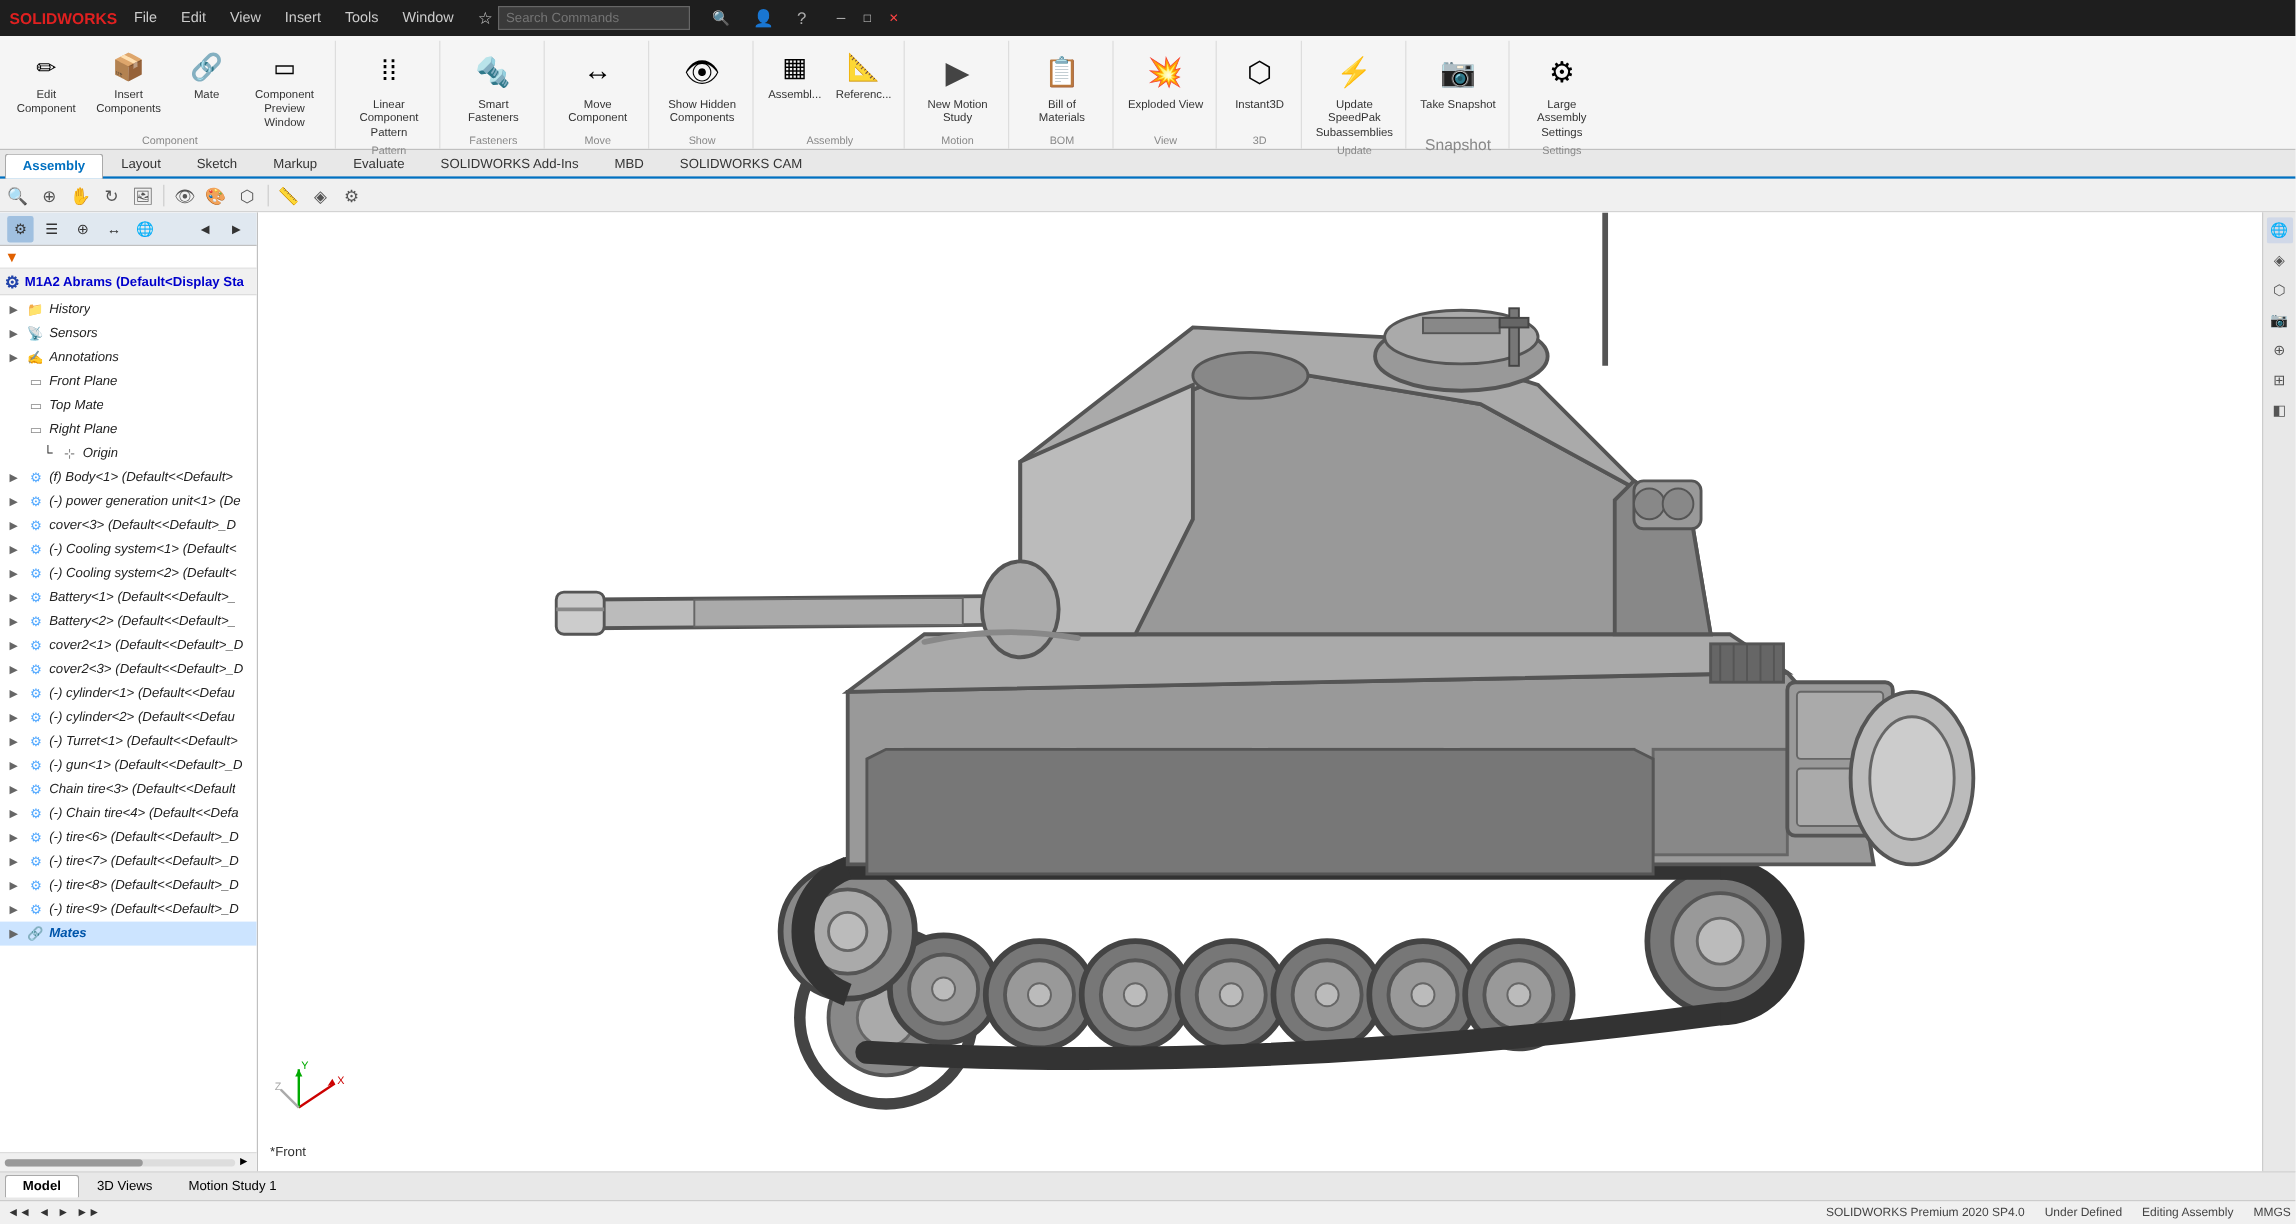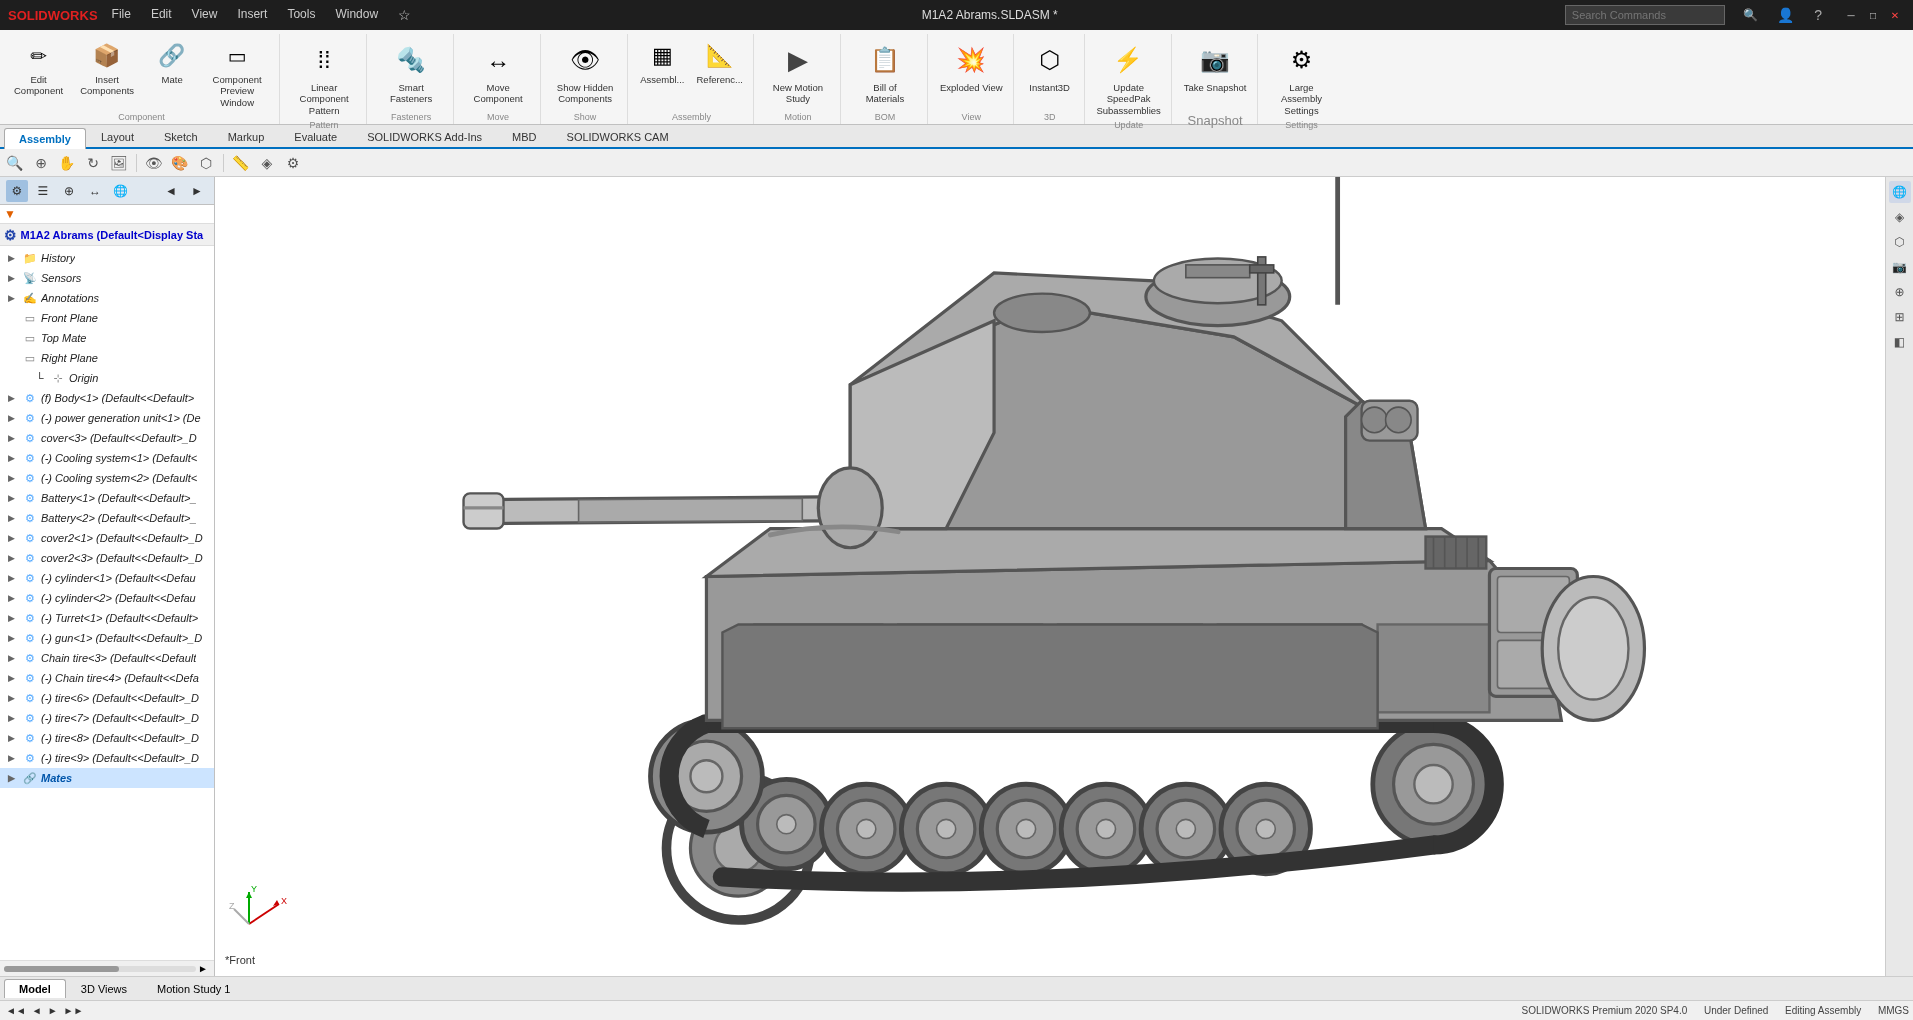--- a/index.html
+++ b/index.html
@@ -307,23 +307,20 @@
 <div id="title-bar">
   <span class="logo">SOLIDWORKS</span>
   <div class="menu-items">
     <span class="menu-item">File</span>
     <span class="menu-item">Edit</span>
     <span class="menu-item">View</span>
     <span class="menu-item">Insert</span>
     <span class="menu-item">Tools</span>
     <span class="menu-item">Window</span>
     <span class="menu-item" style="font-size:14px">☆</span>
-  </div>
-  <div class="title-center">
-    <span>M1A2 Abrams.SLDASM *</span>
   </div>
   <div class="title-right">
     <input class="search-box" type="text" placeholder="Search Commands" style="">
     <span style="color:#aaa; font-size:12px">🔍</span>
     <span style="color:#aaa; font-size:14px">👤</span>
     <span style="color:#aaa; font-size:14px; cursor:pointer">?</span>
     <div class="win-btns">
       <div class="win-btn">─</div>
       <div class="win-btn">□</div>
       <div class="win-btn" style="color:#ff4444">✕</div>

